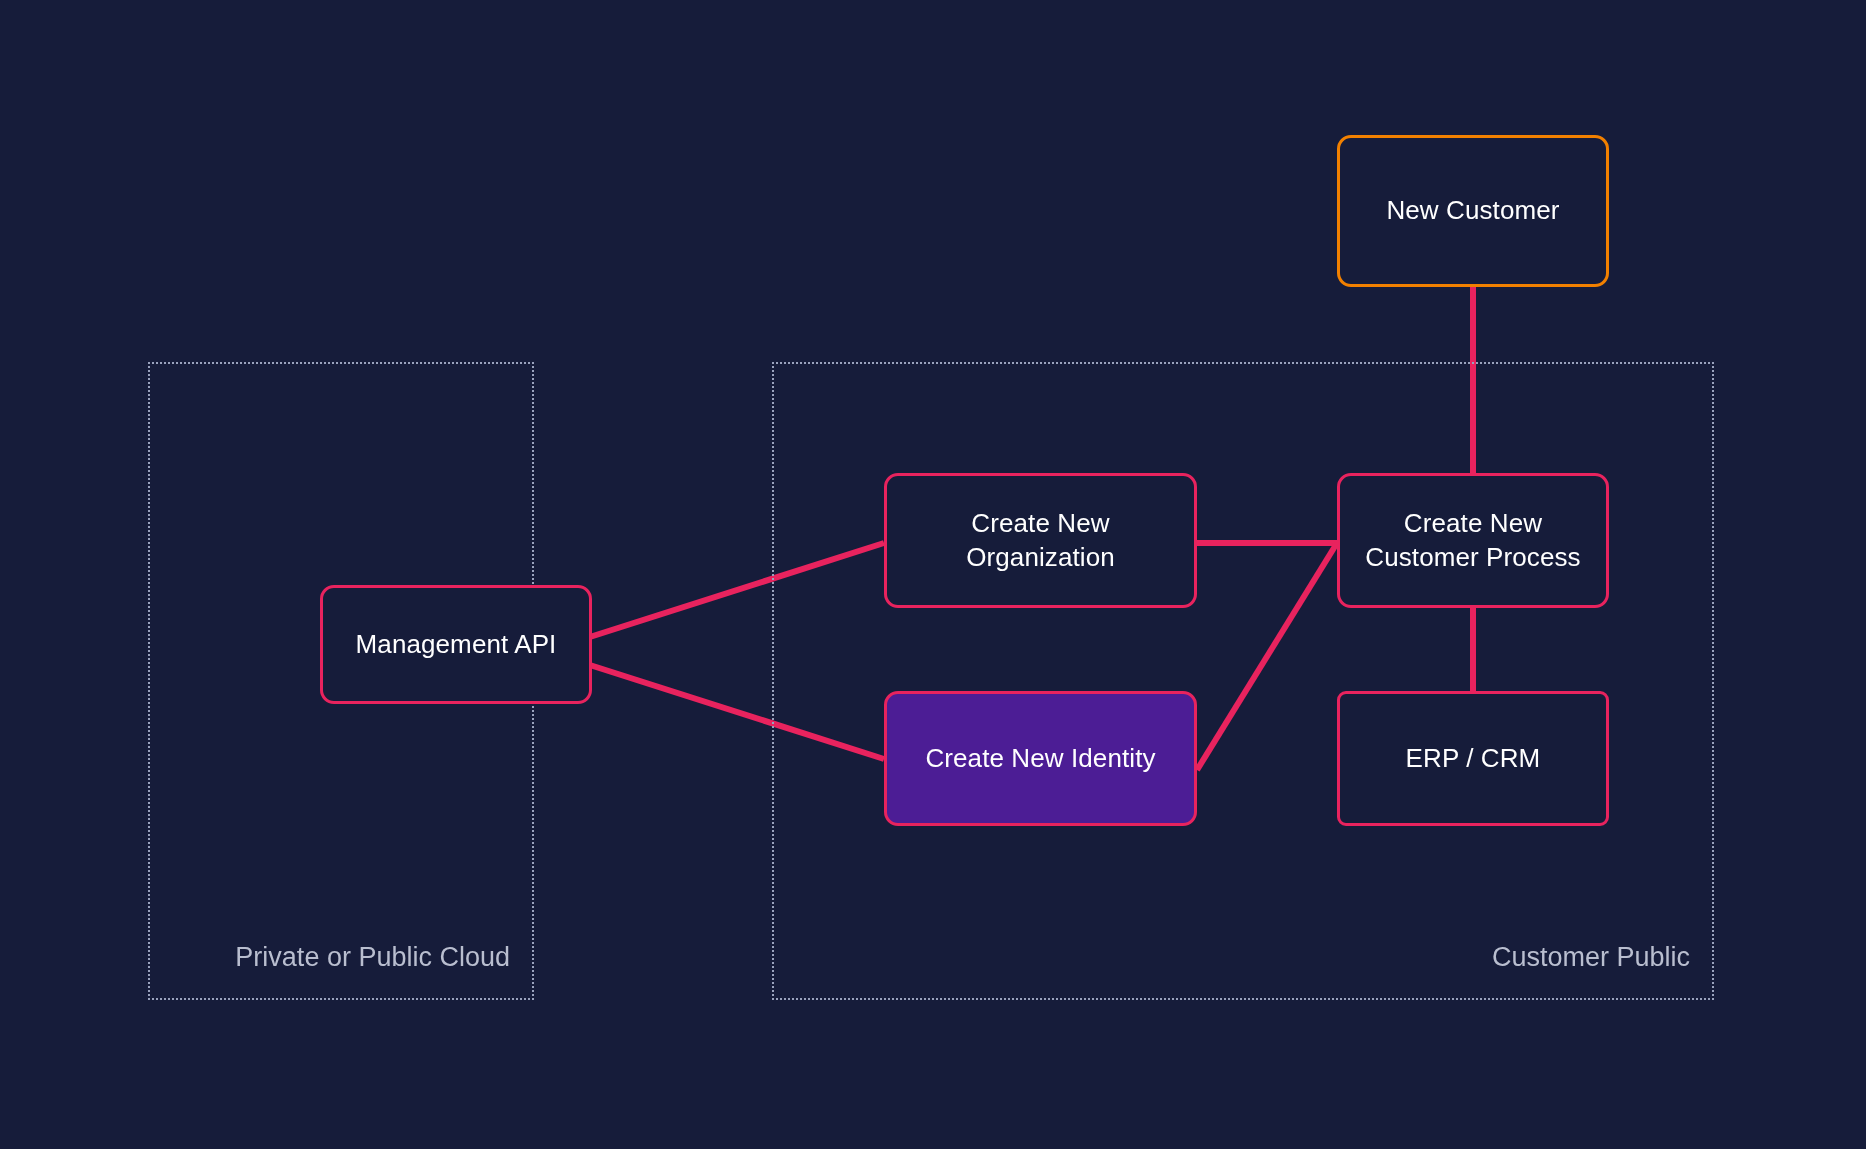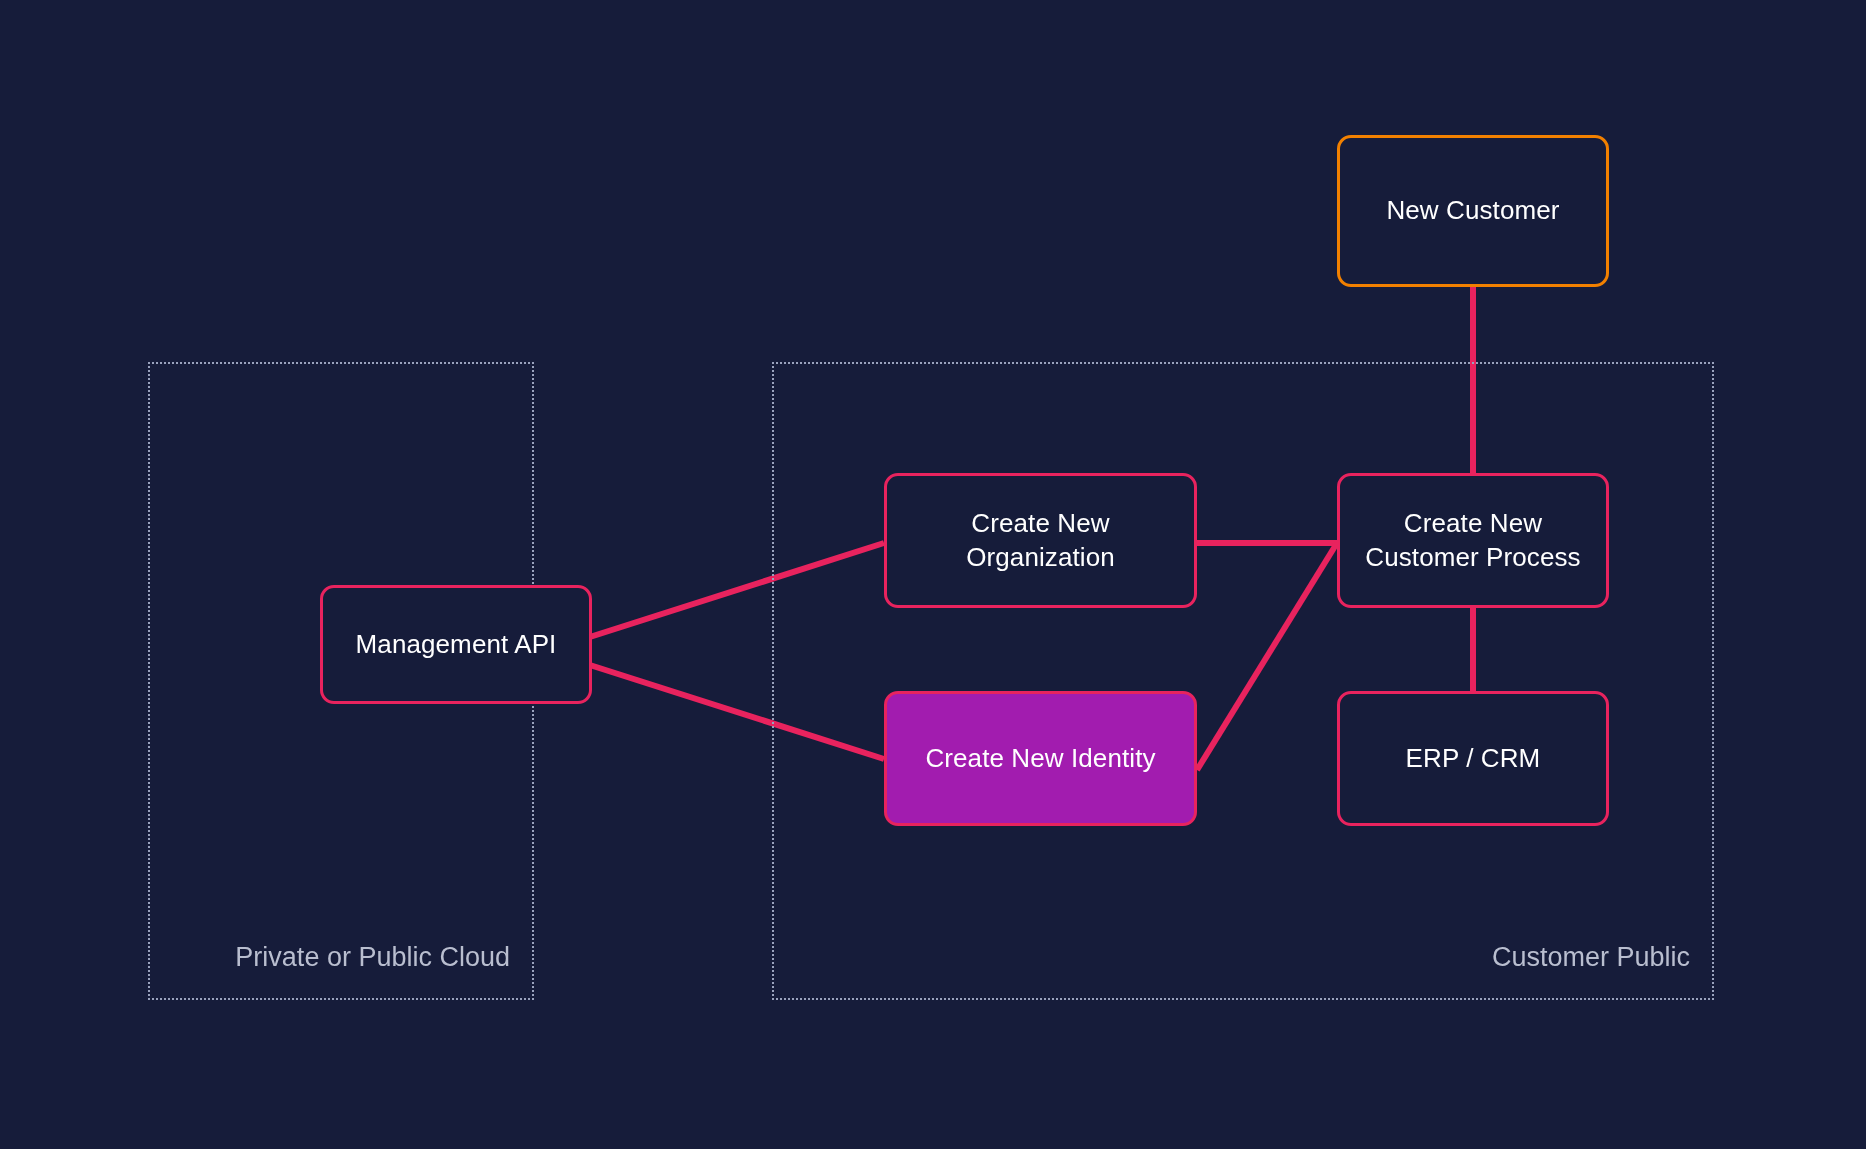--- a/index.html
+++ b/index.html
@@ -102,21 +102,21 @@
         <span class="node-label">Create New
 Organization</span>
       </div>
       <div class="node" style="left: 1337px; top: 473px; width: 272px; height: 135px; border-color: rgb(232, 35, 94); color: rgb(255, 255, 255); background: rgb(22, 28, 58);">
         <span class="node-label">Create New
 Customer Process</span>
       </div>
       <div class="node" style="left: 274px; top: 585px; width: 272px; height: 119px; border-color: rgb(232, 35, 94); color: rgb(255, 255, 255); background: rgb(22, 28, 58); margin-left: 46px;">
         <span class="node-label">Management API</span>
       </div>
-      <div class="node" style="left: 884px; top: 691px; width: 313px; height: 135px; border-color: rgb(232, 35, 94); color: rgb(255, 255, 255); background: #a21caf;">
+      <div class="node" style="left: 884px; top: 691px; width: 313px; height: 135px; border-color: rgb(232, 35, 94); color: rgb(255, 255, 255); background: #4c1d95;">
         <span class="node-label">Create New Identity</span>
       </div>
-      <div class="node" style="left: 1337px; top: 691px; width: 272px; height: 135px; border-color: rgb(232, 35, 94); color: rgb(255, 255, 255); background: rgb(22, 28, 58);">
+      <div class="node" style="left: 1337px; top: 691px; width: 272px; height: 135px; border-color: rgb(232, 35, 94); color: rgb(255, 255, 255); background: rgb(22, 28, 58); border-radius: 9px;">
         <span class="node-label">ERP / CRM</span>
       </div>
     </div>
 
 </div>
 
 </body></html>

